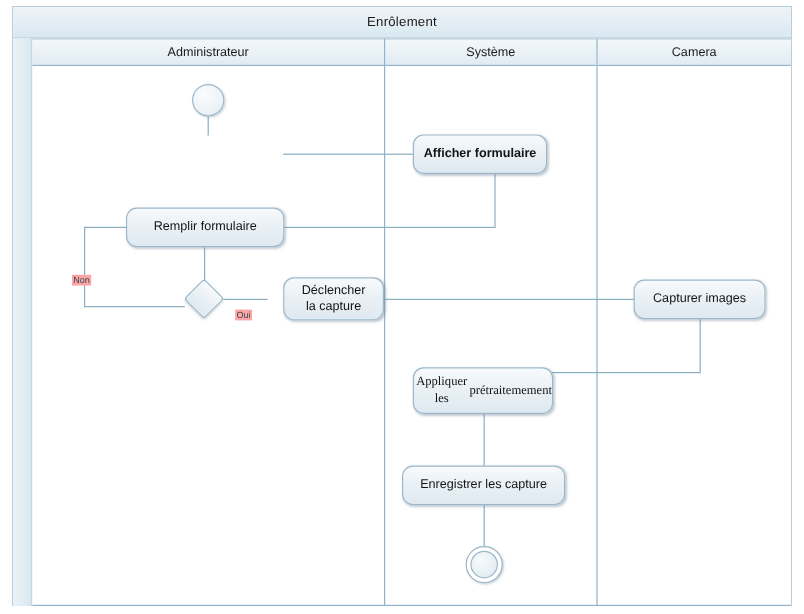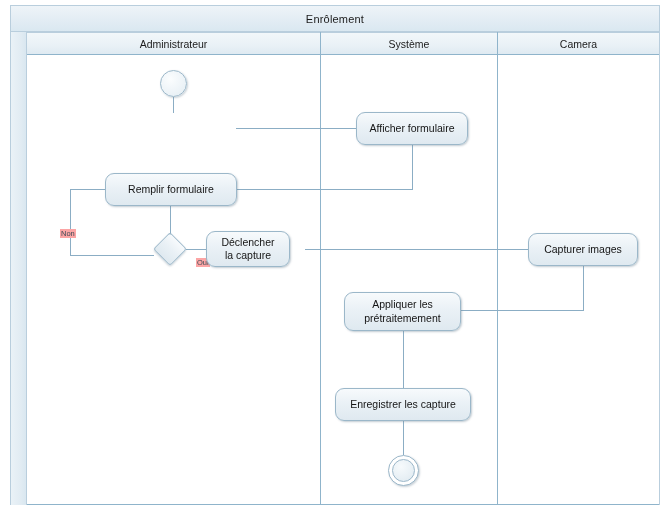--- a/index.html
+++ b/index.html
@@ -253,46 +253,46 @@
   <div class="edge-v" style="left:583px; top:266px; height:44px;"></div>
   <div class="edge-h" style="left:460px; top:310px; width:124px;"></div>
 
   <div class="edge-v" style="left:403px; top:331px; height:57px;"></div>
 
   <div class="edge-v" style="left:403px; top:420px; height:35px;"></div>
 
   <div class="initial-node" style="left:160px; top:70px;"></div>
 
 
-  <div class="node" style="left:356px; top:112px; width:112px; height:33px;">
+  <div class="node" style="left:344px; top:112px; width:112px; height:33px;font-weight:bold;">
     <span>Afficher formulaire</span>
   </div>
 
   <div class="node" style="left:105px; top:173px; width:132px; height:33px;">
     <span>Remplir formulaire</span>
   </div>
 
   <div class="decision" style="left:153px; top:232px;">
     <div class="dia"></div>
   </div>
 
   <div class="edge-label" style="left:60px; top:229px;">Non</div>
 
   <div class="edge-label" style="left:196px; top:258px;">Oui</div>
 
-  <div class="node" style="left:206px; top:231px; width:84px; height:36px; flex-direction:column;">
+  <div class="node" style="left:236px; top:231px; width:84px; height:36px; flex-direction:column;">
     <span>Déclencher</span>
     <span>la capture</span>
   </div>
 
   <div class="node" style="left:528px; top:233px; width:110px; height:33px;">
     <span>Capturer images</span>
   </div>
 
-  <div class="node" style="left:344px; top:292px; width:117px; height:39px; flex-direction:column;">
+  <div class="node" style="left:344px; top:306px; width:117px; height:39px; flex-direction:row;font-family:Liberation Serif, serif;">
     <span>Appliquer  les</span>
     <span>prétraitemement</span>
   </div>
 
   <div class="node" style="left:335px; top:388px; width:136px; height:33px;">
     <span>Enregistrer les capture</span>
   </div>
 
   <div class="final-node" style="left:388px; top:455px;"></div>
 

